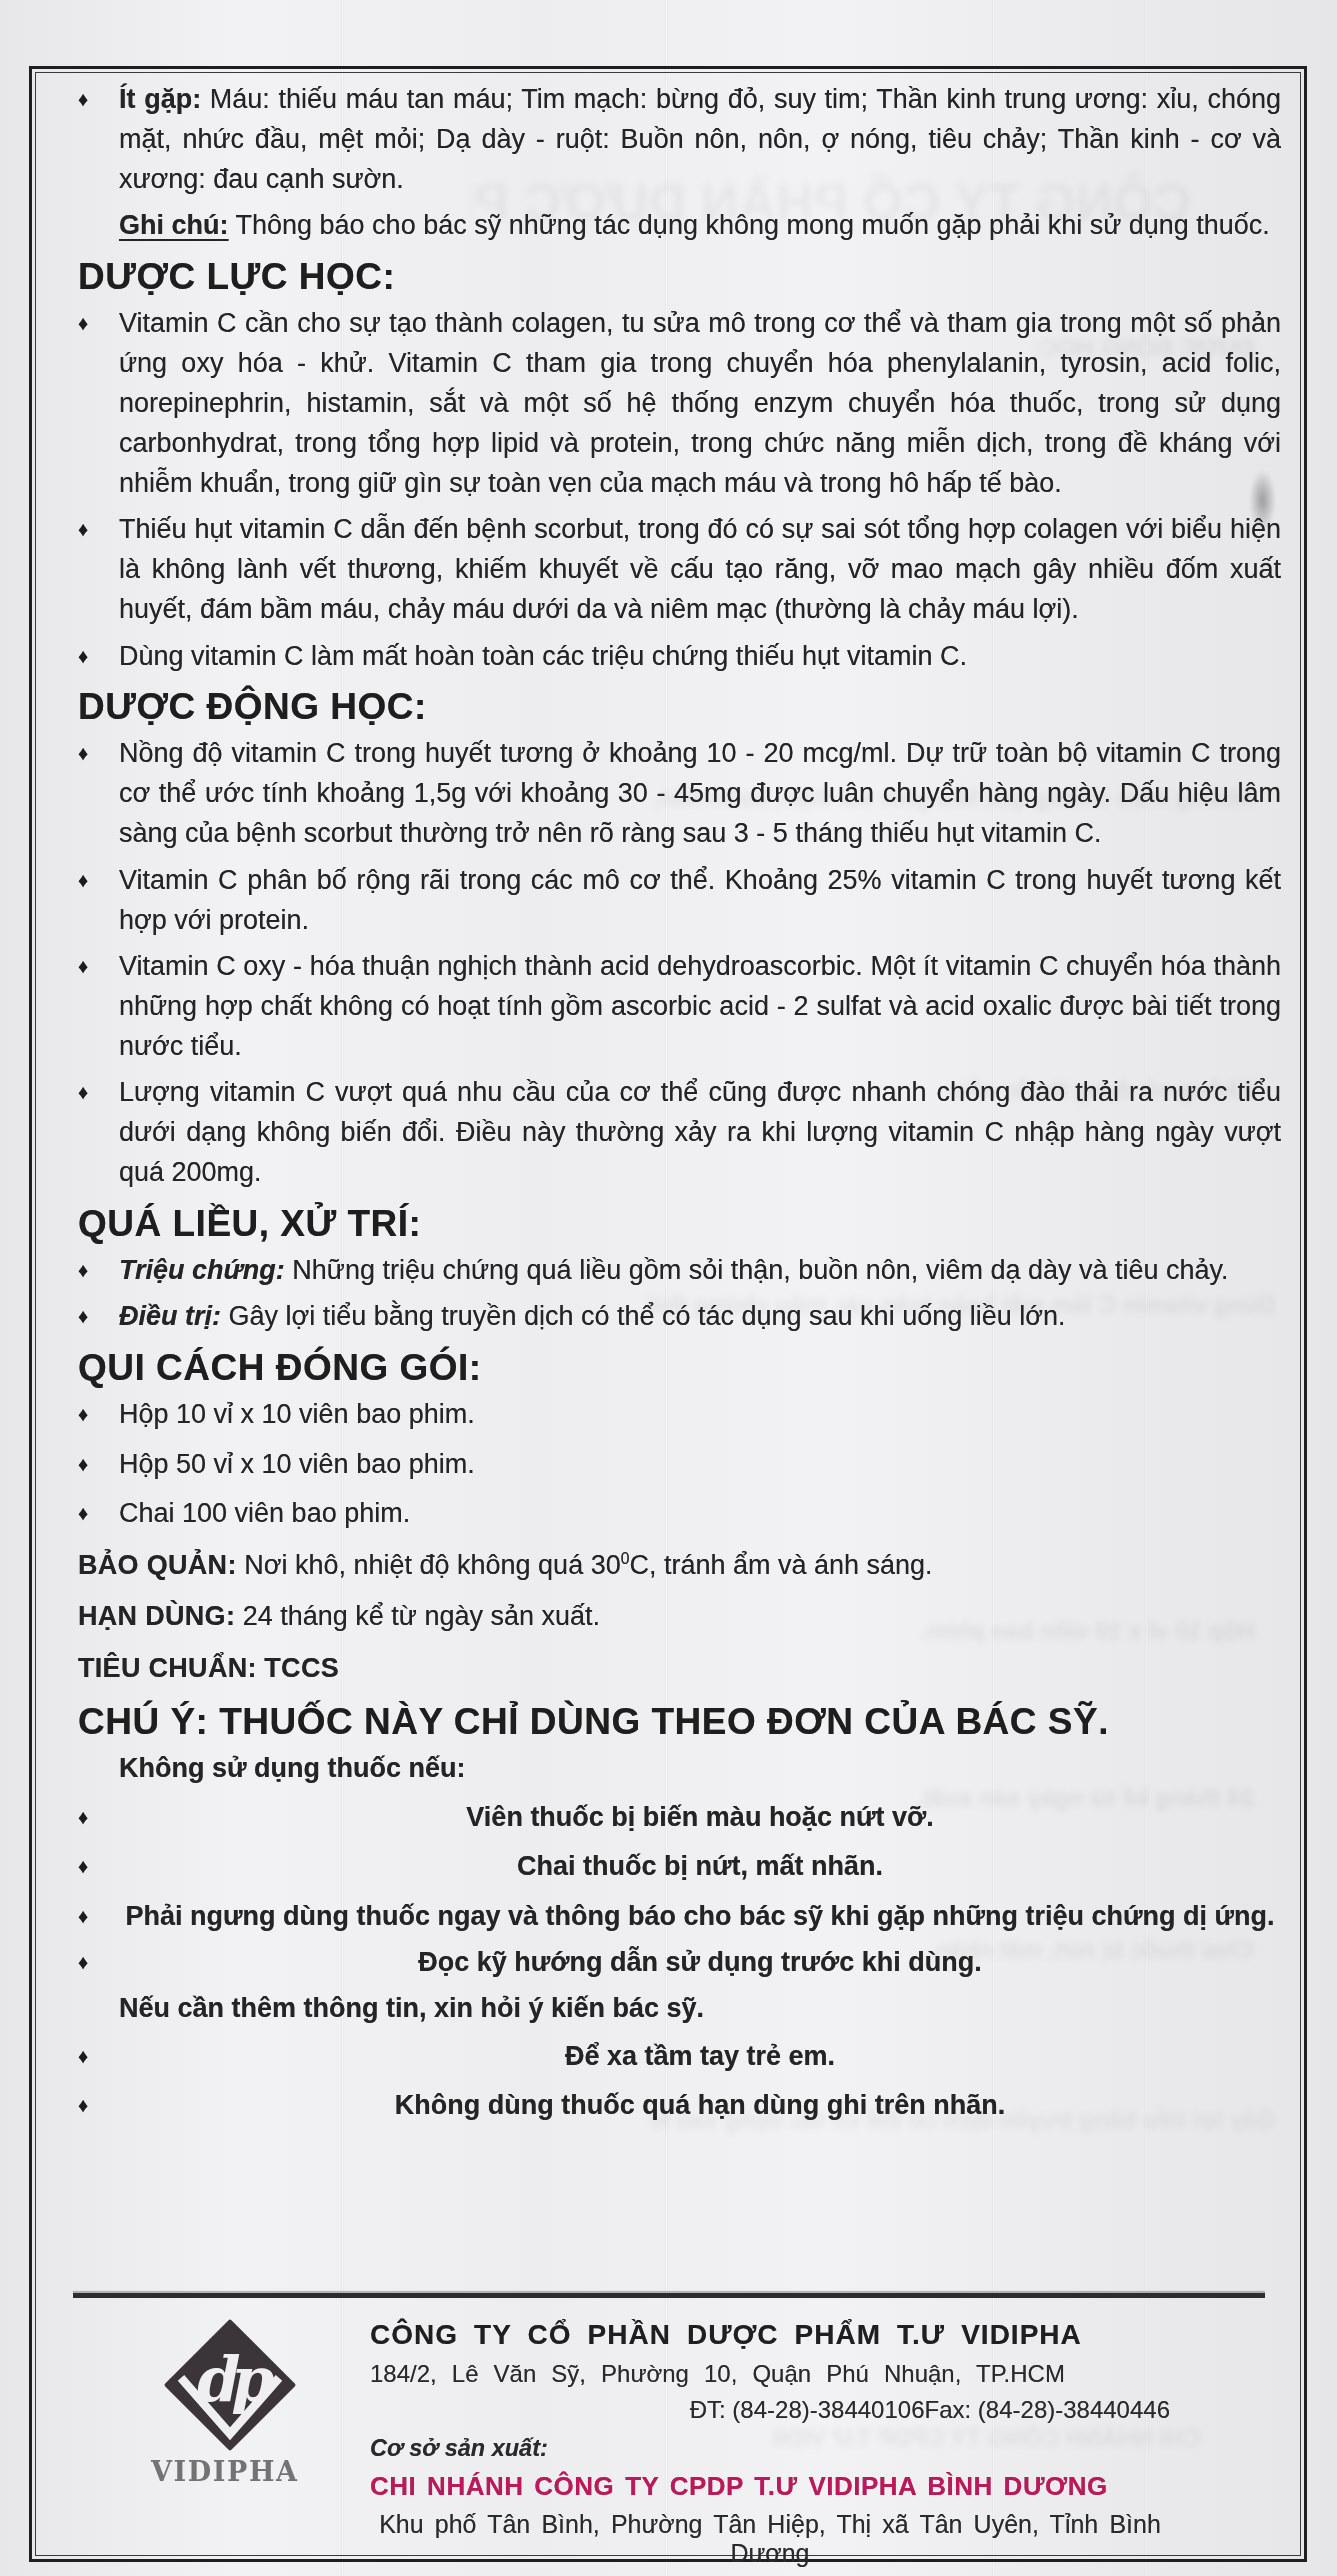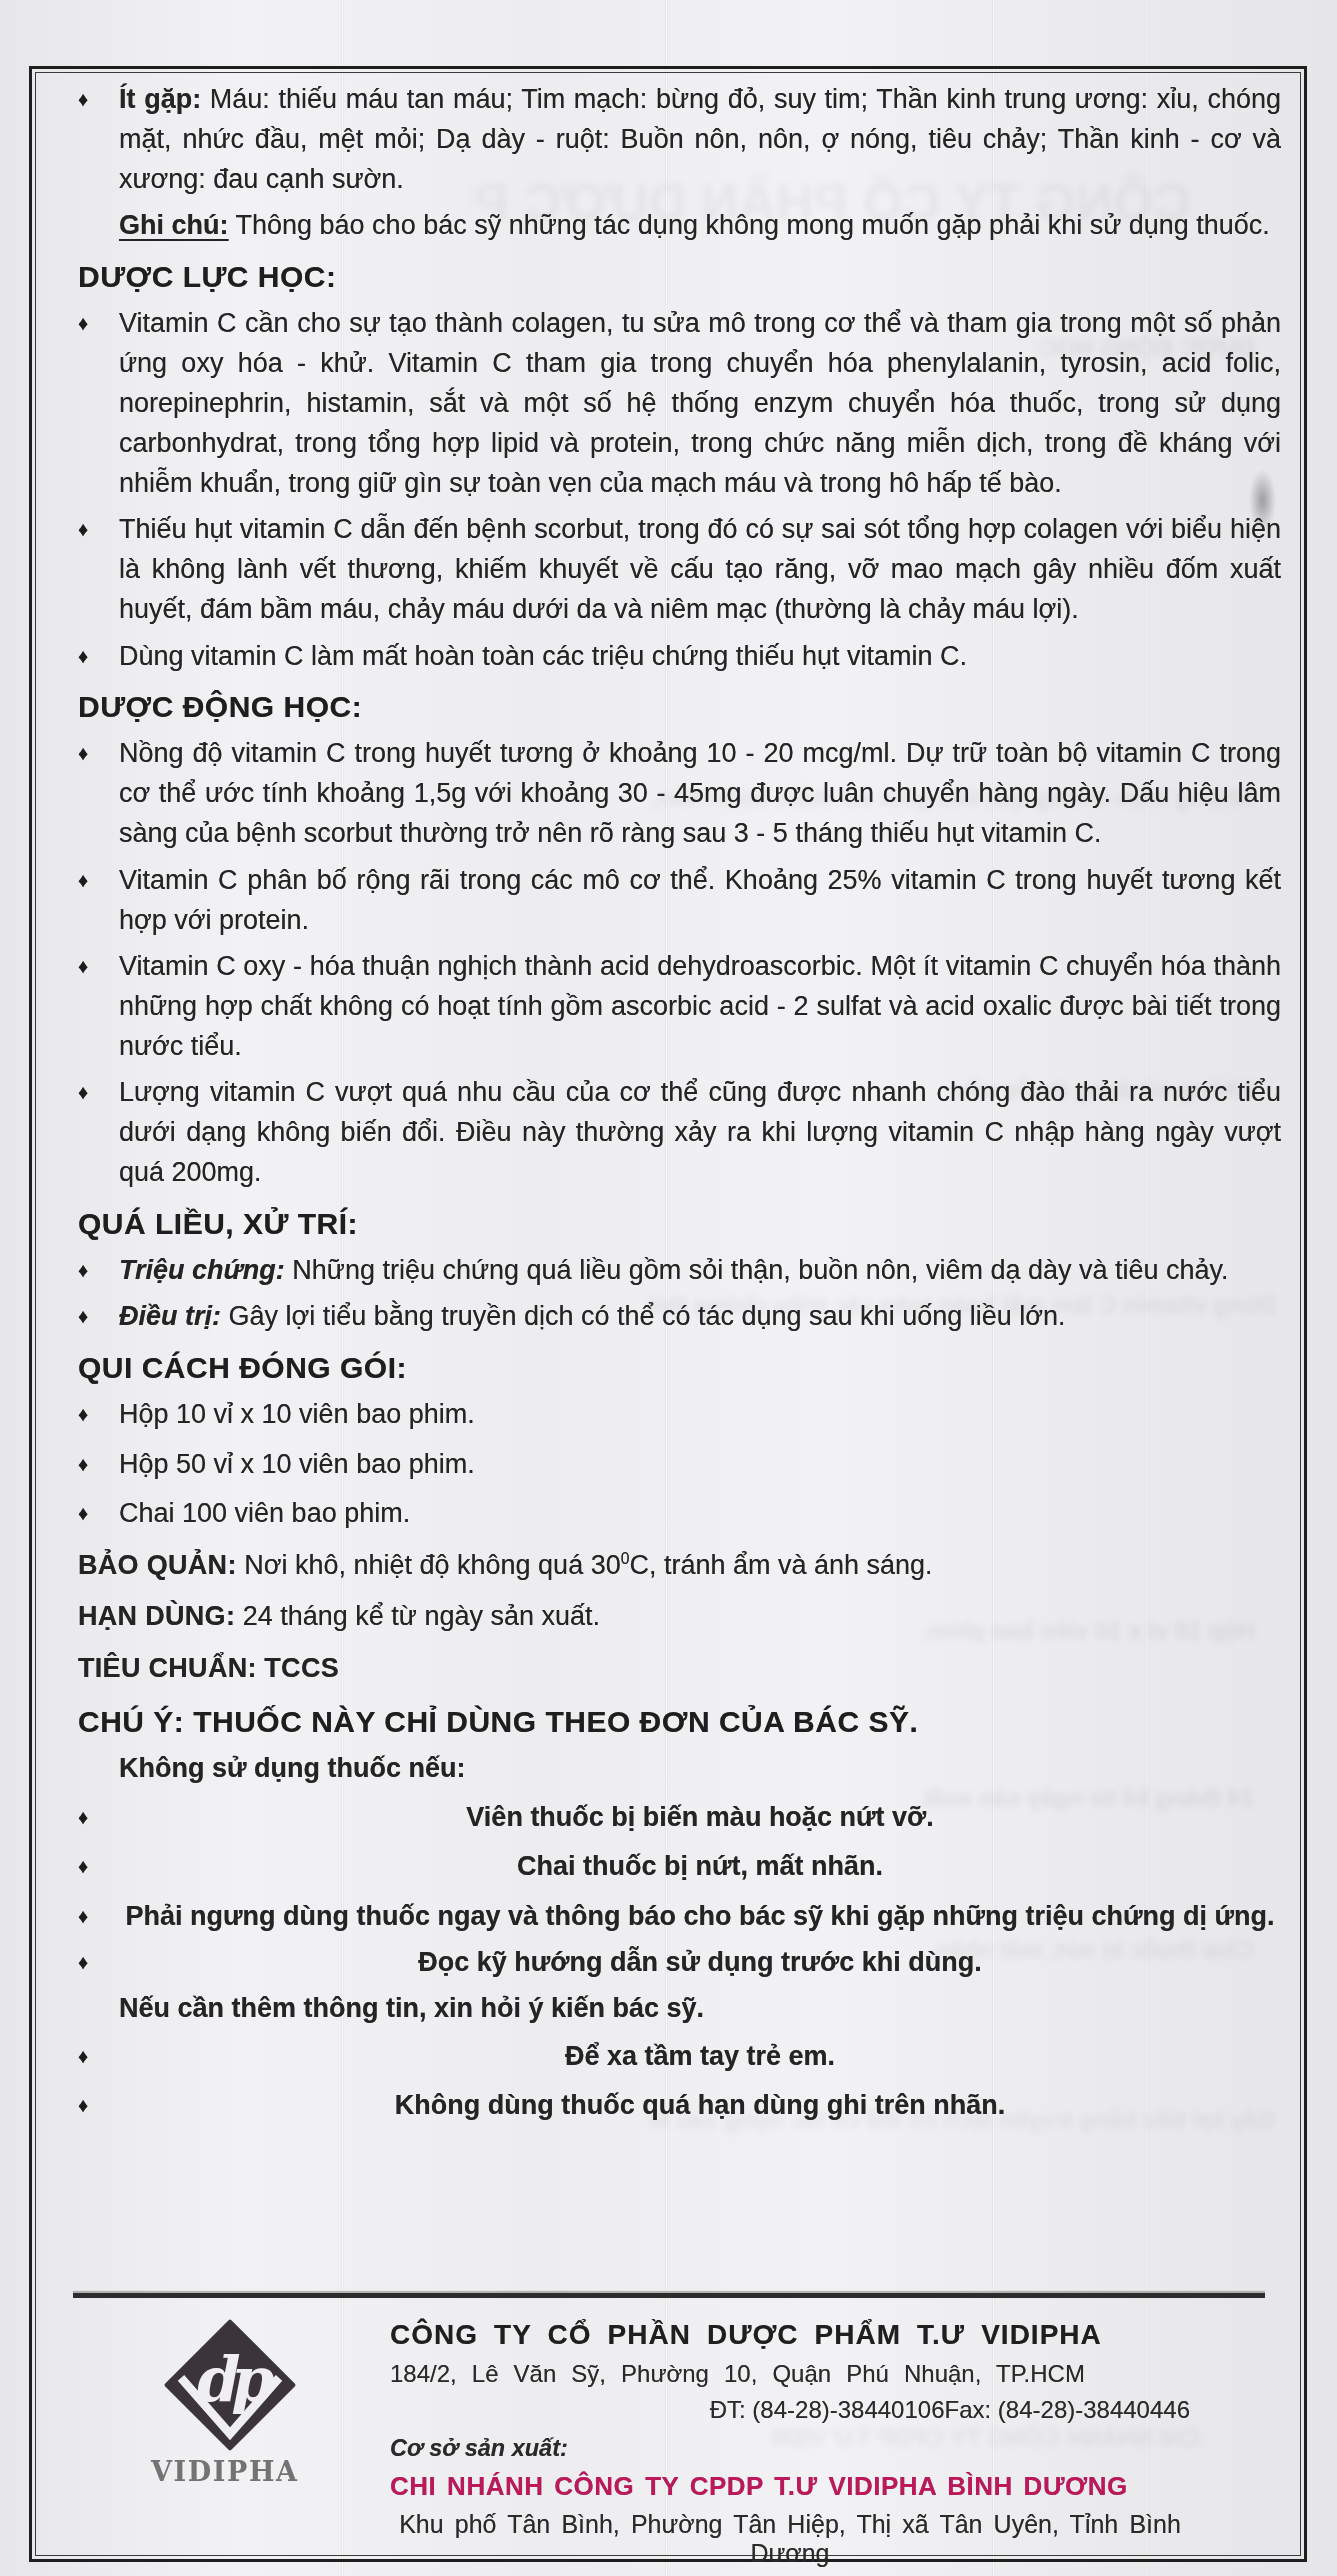--- a/index.html
+++ b/index.html
@@ -31,21 +31,21 @@
   .g9{top:2106px;left:648px;width:627px;opacity:.10}
   .g10{top:2424px;left:773px;width:428px;opacity:.10}
   
   .frame{position:absolute;left:29px;top:66px;width:1272px;height:2490px;
     border:3.1px solid #1e1e1e;}
   .frame::after{content:"";position:absolute;inset:2.6px;border:1px solid #3a3a3a;}
   
   .content{position:absolute;left:78px;top:79px;width:1203px;
     font-size:27px;line-height:40px;
     text-shadow:0 0 0.5px rgba(35,35,35,.6);}
-  h2{font-size:30px;line-height:41px;margin:10.5px 0 6.3px;letter-spacing:0.5px;color:#1e1e1e;}
+  h2{font-size:37px;line-height:41px;margin:10.5px 0 6.3px;letter-spacing:0.5px;color:#1e1e1e;}
   .b{display:flex;margin:0 0 6.3px;}
   .dia{width:41px;flex:none;font-size:20px;line-height:40px;color:#1c1c1c;}
   .bt{flex:1;margin:0;text-align:justify;}
   .lead{font-weight:bold;}
   .lead-it{font-weight:bold;font-style:italic;}
   .ul{text-decoration:underline;text-decoration-thickness:2.1px;text-underline-offset:4.7px;}
   .hang{margin:0 0 6.3px 41px;padding-left:142px;text-indent:-142px;text-align:justify;}
   .label-line{margin:11.5px 0 8.4px;}
   .label-line b{letter-spacing:0.3px;}
   sup{font-size:58%;vertical-align:super;line-height:0;}
@@ -55,21 +55,21 @@
   .plain-indent{font-weight:bold;margin:0 0 7.3px 41px;}
   .b.spaced{margin-bottom:9.4px;}
   
   .footer{position:absolute;left:73px;top:2293px;width:1197px;}
   .divider{width:1192px;height:4.7px;background:#2c2c2c;box-shadow:0 -2.1px 0 rgba(44,44,44,.30);}
   .frow{display:flex;margin-top:21px;}
   .logo{width:157px;flex:none;margin-left:78px;}
   .logo svg{width:132px;height:132px;display:block;margin:0 auto;}
   .logo-word{font-family:"DejaVu Serif","Liberation Serif",serif;font-weight:bold;
     font-size:27px;letter-spacing:1.6px;color:#737373;margin-top:5.2px;}
-  .ftext{margin-left:82px;width:800px;font-size:24px;color:#2a2a2a;
+  .ftext{margin-left:62px;width:800px;font-size:24px;color:#2a2a2a;
     text-shadow:0 0 0.5px rgba(42,42,42,.55);}
   .fcompany{font-size:28px;font-weight:bold;letter-spacing:1px;word-spacing:7.3px;color:#1f1f1f;}
   .faddr{margin-top:9.4px;word-spacing:8.4px;}
   .fphone{display:flex;justify-content:flex-end;margin-top:8.4px;}
   .fsite{margin-top:10.5px;font-weight:bold;font-style:italic;font-size:23.5px;}
   .fbranch{margin-top:9.4px;font-size:26px;font-weight:bold;letter-spacing:0.5px;word-spacing:3.1px;color:#be185d;}
   .fbaddr{margin-top:7.3px;font-size:25px;word-spacing:4.2px;text-align:center;}
 </style>
 </head>
 <body>

